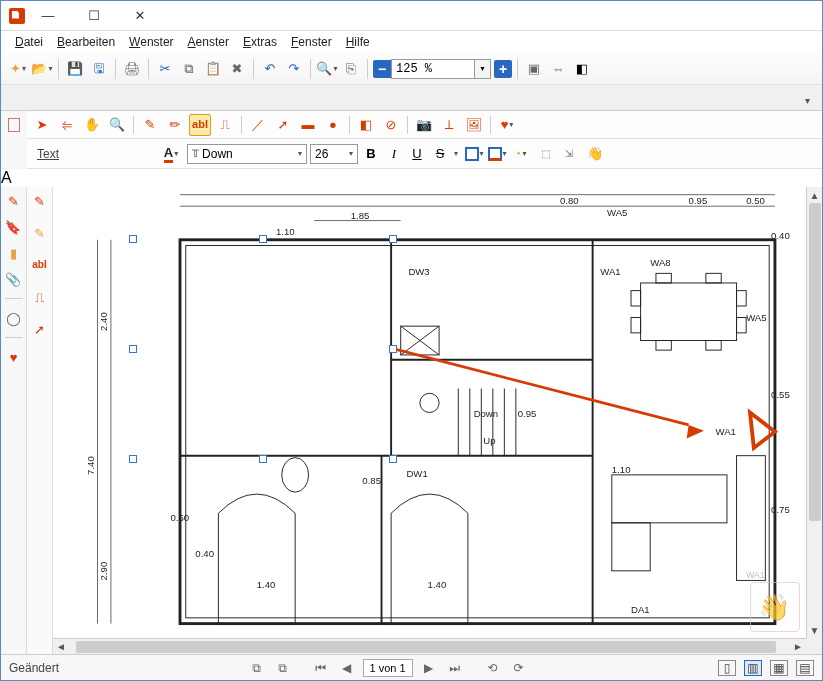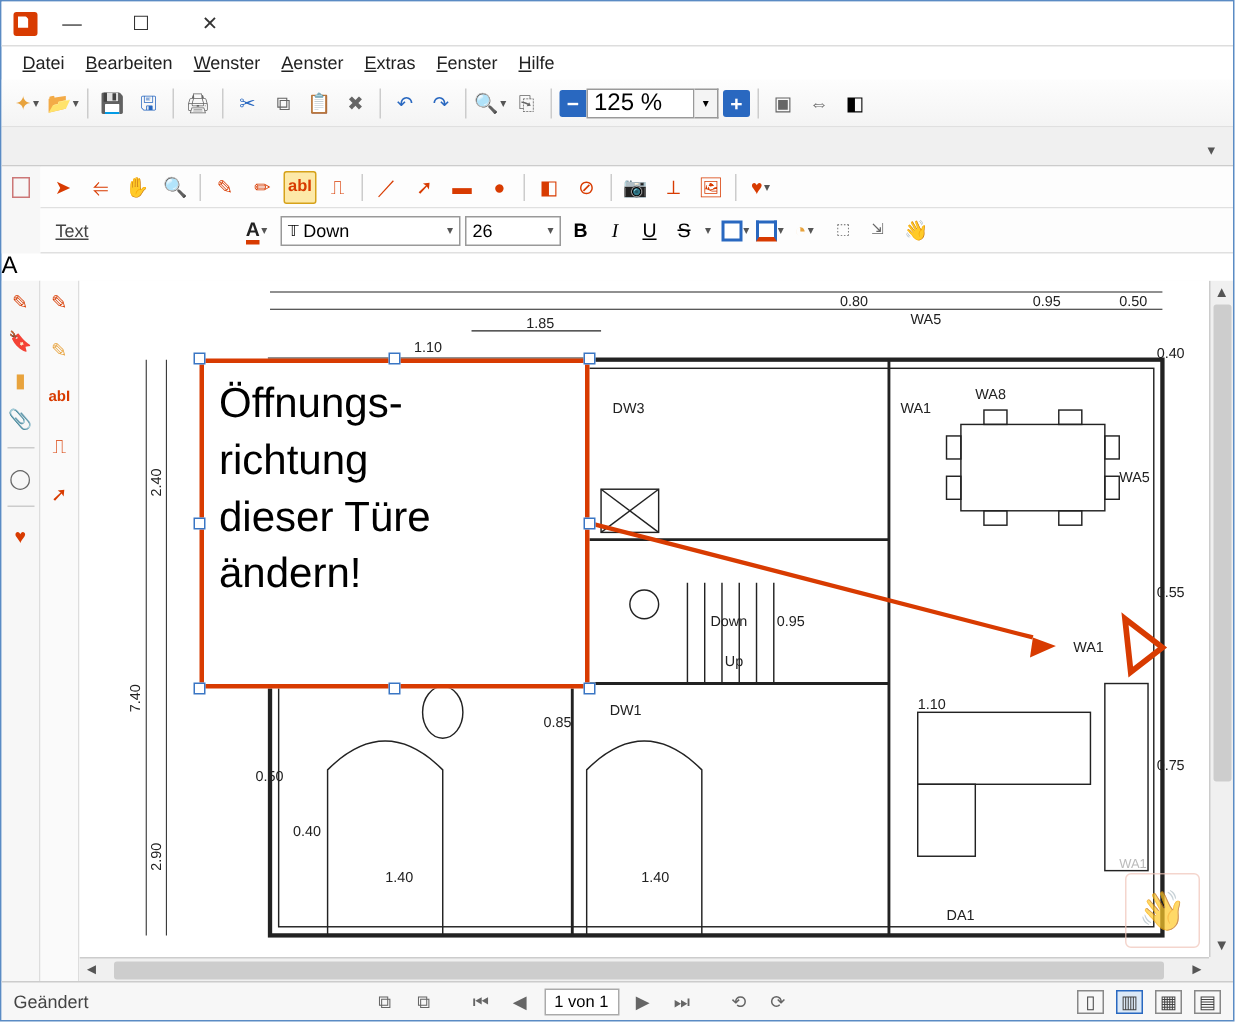--- a/index.html
+++ b/index.html
@@ -18,21 +18,21 @@
 .menubar .menu-item { padding: 2px 6px; color: #222; }
 .menubar .menu-item span.ul { text-decoration: underline; }
 
 
 .toolbar { height: 32px; display: flex; align-items: center; padding: 0 6px; gap: 2px; border-bottom: 1px solid #e0e0e0; background: linear-gradient(#fdfdfd, #f4f4f4); }
 .tb-btn { width: 22px; height: 22px; display: flex; align-items: center; justify-content: center; border-radius: 2px; position: relative; }
 .tb-sep { width: 1px; height: 20px; background: #ccc; margin: 0 3px; }
 .tb-dd { font-size: 8px; color: #555; margin-left: 1px; }
 .zoom-combo { display: flex; align-items: center; gap: 0; }
 .zoom-combo .zminus { width: 18px; height: 18px; background: #2968c0; color: #fff; display: flex; align-items: center; justify-content: center; font-size: 14px; font-weight: bold; border-radius: 2px 0 0 2px; }
-.zoom-combo input { width: 72px; height: 20px; border: 1px solid #999; font-size: 16px; padding: 0 4px; }
+.zoom-combo input { width: 84px; height: 20px; border: 1px solid #999; font-size: 12px; padding: 0 4px; font-family: Liberation Mono, monospace; }
 .zoom-combo .zdd { width: 16px; height: 20px; border: 1px solid #999; border-left: none; background: #f4f4f4; display: flex; align-items: center; justify-content: center; font-size: 8px; }
 .zoom-combo .zplus { width: 18px; height: 18px; background: #2968c0; color: #fff; display: flex; align-items: center; justify-content: center; font-size: 14px; font-weight: bold; margin-left: 3px; border-radius: 2px; }
 
 
 .tabbar { height: 26px; display: flex; align-items: flex-end; padding: 0 6px; background: #f0f0f0; border-bottom: 1px solid #ccc; }
 .tab { background: #fff; border: 1px solid #ccc; border-bottom: none; border-radius: 4px 4px 0 0; padding: 3px 24px 3px 10px; font-size: 12px; position: relative; top: 1px; }
 .tab .close { position: absolute; right: 6px; top: 4px; font-size: 11px; color: #c0504d; }
 .tabbar .tab-dd { margin-left: auto; font-size: 10px; color: #555; padding: 4px 6px; }
 
 
@@ -264,21 +264,21 @@
       <div class="btxt">
           <span style="border-bottom:3px solid #d83b01;color:#222;font-weight:bold;">A</span>
           <span class="tb-dd">▾</span>
         </div>
       <div class="ab-sep"></div>
       <div class="combo" style="width:120px;">
         <span style="font-size:10px;margin-right:3px;">𝕋</span>
         <span>Down</span>
         <span class="tb-dd" style="margin-left:auto;">▾</span>
       </div>
-      <div class="combo" style="width:64px;">
+      <div class="combo" style="width:48px;">
         <span>26</span>
         <span class="tb-dd" style="margin-left:auto;">▾</span>
       </div>
       <div class="btxt">
           <b>B</b>
         </div>
       <div class="btxt">
           <i style="font-family:serif;">I</i>
         </div>
       <div class="btxt">
@@ -448,23 +448,20 @@
             <text x="368" y="418">1.40</text>
             <text x="580" y="444">DA1</text>
             <text x="726" y="340">0.75</text>
             <text x="726" y="220">0.55</text>
             <text x="668" y="258">WA1</text>
             <text x="700" y="408" font-size="9" fill="#bbb">WA1</text>
           </g>
         </svg>
       </div>
 
-      <div class="anno-box">
-        <span>Öffnungs-<br>richtung<br>dieser Türe<br>ändern!</span>
-      </div>
       <div class="sel-handle" style="left:76px;top:48px;"></div>
       <div class="sel-handle" style="left:206px;top:48px;"></div>
       <div class="sel-handle" style="left:336px;top:48px;"></div>
       <div class="sel-handle" style="left:76px;top:158px;"></div>
       <div class="sel-handle" style="left:336px;top:158px;"></div>
       <div class="sel-handle" style="left:76px;top:268px;"></div>
       <div class="sel-handle" style="left:206px;top:268px;"></div>
       <div class="sel-handle" style="left:336px;top:268px;"></div>
 
       <div style="position:absolute;right:6px;bottom:6px;width:50px;height:50px;border:1px solid #f0c4b8;border-radius:4px;display:flex;align-items:center;justify-content:center;color:#e8a090;font-size:26px;opacity:.7;">👋</div>

